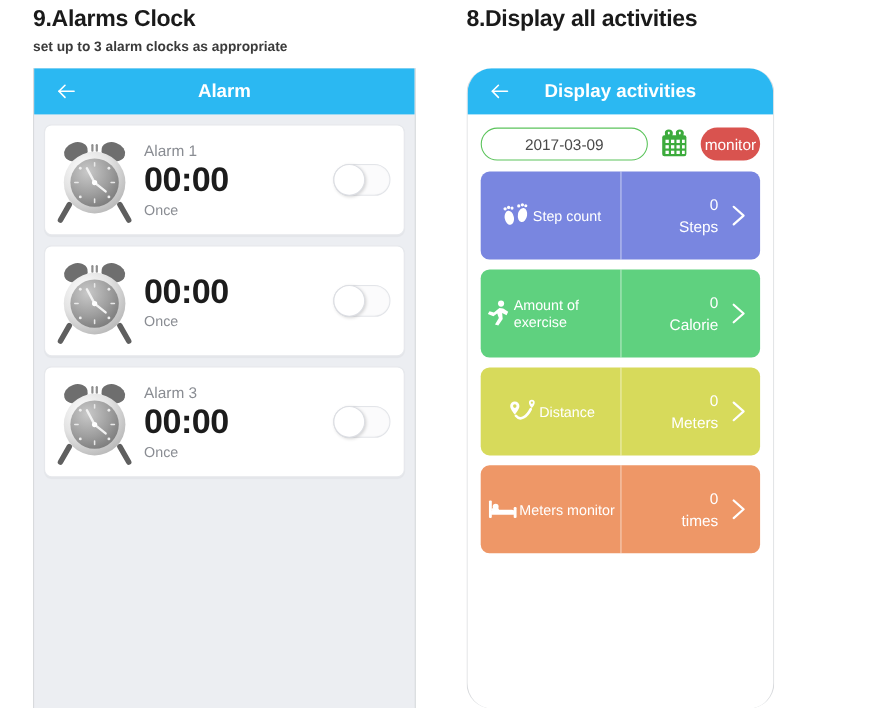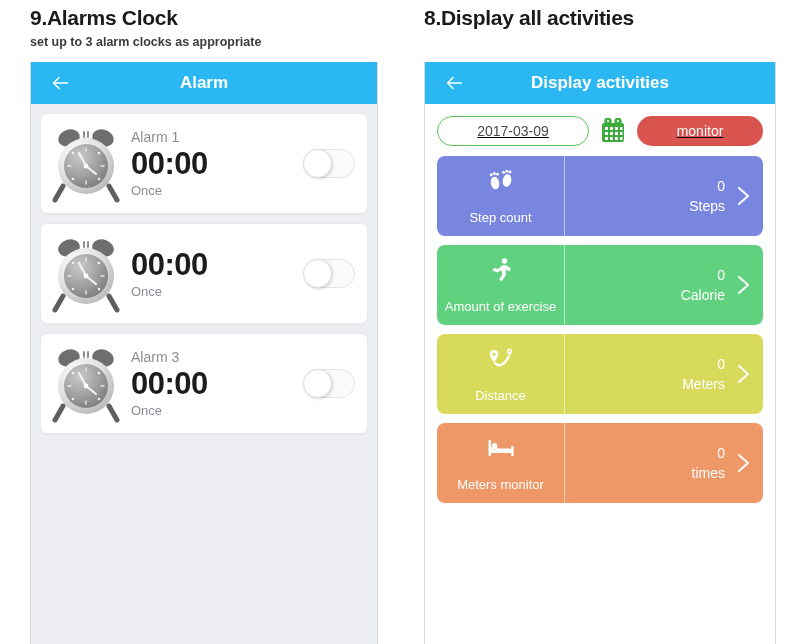--- a/index.html
+++ b/index.html
@@ -29,21 +29,21 @@
   }
 
   
   .phone {
     position: absolute;
     overflow: hidden;
     border-left: 1px solid #d8dadd;
     border-right: 1px solid #d8dadd;
   }
   #phone-left  { left: 30px;  top: 62px; width: 348px; height: 582px; background: #eceef2; }
-  #phone-right { left: 424px; top: 62px; width: 352px; height: 582px; background: #ffffff; }
+  #phone-right { left: 424px; top: 62px; width: 280px; height: 582px; background: #ffffff; border-radius: 23px; }
 
   .appbar {
     height: 42px;
     background: #2bb8f2;
     display: flex;
     align-items: center;
     position: relative;
   }
   .appbar-title {
     flex: 1;
@@ -104,21 +104,20 @@
     border: 1px solid #dcdee3;
     box-shadow: 1px 1px 3px rgba(0,0,0,0.16);
   }
 
   
   .date-row {
     display: flex;
     align-items: center;
     padding: 12px 12px 10px 12px;
     gap: 10px;
-    text-decoration: underline;
   }
   .date-field {
     flex: 0 0 152px;
     height: 30px;
     border: 1.5px solid #5cc45c;
     border-radius: 15px;
     background: #ffffff;
     display: flex;
     align-items: center;
     justify-content: center;
@@ -144,24 +143,23 @@
     border-radius: 8px;
     margin-bottom: 9px;
     display: flex;
     align-items: stretch;
     color: #ffffff;
     position: relative;
   }
   .act-left {
     flex: 0 0 128px;
     display: flex;
-    flex-direction: column;
     align-items: center;
     justify-content: center;
-    gap: 16px;
+    gap: 0;
     border-right: 1px solid rgba(255,255,255,0.55);
   }
   .act-icon { width: 30px; height: 26px; display: block; }
   .act-label { font-size: 13px; }
   .act-right {
     flex: 1;
     display: flex;
     flex-direction: column;
     align-items: flex-end;
     justify-content: center;

